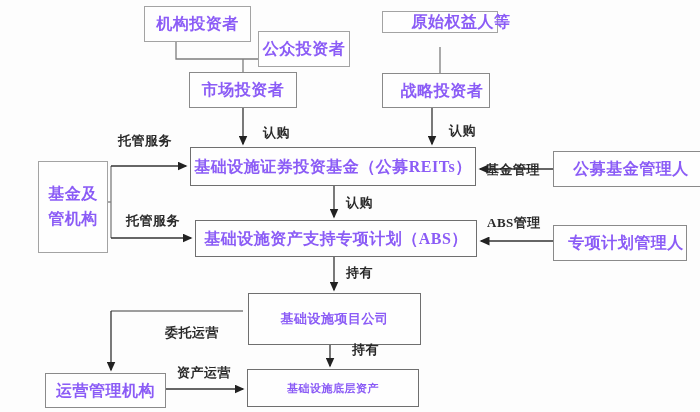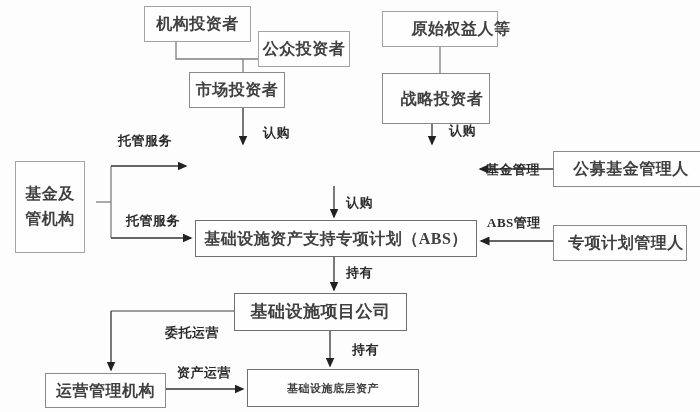--- a/index.html
+++ b/index.html
@@ -17,21 +17,21 @@
     border:1px solid #8a8a8a;
     background:#fefefe;
     display:flex;
     flex-direction:column;
     align-items:center;
     justify-content:center;
     text-align:center;
     font-size:16px;
     font-weight:700;
     letter-spacing:0.5px;
-    color:#404040;
+    color:#8b5cf6;
     line-height:1.35;
     white-space:nowrap;
   }
   .box.dark{border-color:#6f6f6f;}
   .box.lite{border-color:#a3a3a3;}
   .edge-label{
     position:absolute;
     font-size:13px;
     font-weight:700;
     color:#2a2a2a;
@@ -78,51 +78,54 @@
   </svg>
 
   <div class="box lite" style="left:144px;top:6px;width:107px;height:36px;">
     <span>机构投资者</span>
   </div>
 
   <div class="box lite" style="left:258px;top:6px;width:92px;height:36px;margin-top:25px;">
     <span>公众投资者</span>
   </div>
 
-  <div class="box lite" style="left:382px;top:11px;width:116px;height:36px;padding-left:42px;">
+  <div class="box lite" style="left:382px;top:11px;width:116px;height:22px;padding-left:42px;">
     <span>原始权益人等</span>
   </div>
 
-  <div class="box" style="left:189px;top:72px;width:96px;height:36px;">
+  <div class="box" style="left:189px;top:72px;width:108px;height:36px;">
     <span>市场投资者</span>
   </div>
 
-  <div class="box" style="left:382px;top:73px;width:108px;height:51px;padding-left:12px;">
+  <div class="box" style="left:382px;top:73px;width:108px;height:35px;padding-left:12px;">
     <span>战略投资者</span>
   </div>
 
+  <div class="box dark" style="left:190px;top:147px;width:286px;height:39px;">
+    <span>基础设施证券投资基金（公募REITs）</span>
+  </div>
 
   <div class="box" style="left:553px;top:151px;width:156px;height:36px;">
     <span>公募基金管理人</span>
   </div>
 
-  <div class="box lite" style="left:15px;top:161px;width:70px;height:92px;line-height:1.55;">
+  <div class="box lite" style="left:38px;top:161px;width:70px;height:92px;line-height:1.55;">
     <span>基金及</span>
     <span>管机构</span>
   </div>
 
   <div class="box dark" style="left:195px;top:220px;width:282px;height:37px;">
     <span>基础设施资产支持专项计划（ABS）</span>
   </div>
 
   <div class="box" style="left:553px;top:225px;width:134px;height:36px;padding-left:12px;">
     <span>专项计划管理人</span>
   </div>
 
-  <div class="box dark" style="left:234px;top:293px;width:173px;height:38px;font-size:17px;">
+  <div class="box dark" style="left:248px;top:293px;width:173px;height:52px;font-size:13px;">
     <span>基础设施项目公司</span>
   </div>
 
   <div class="box" style="left:45px;top:373px;width:121px;height:35px;">
     <span>运营管理机构</span>
   </div>
 
   <div class="box dark" style="left:247px;top:369px;width:172px;height:38px;font-size:11px;">
     <span>基础设施底层资产</span>
   </div>

